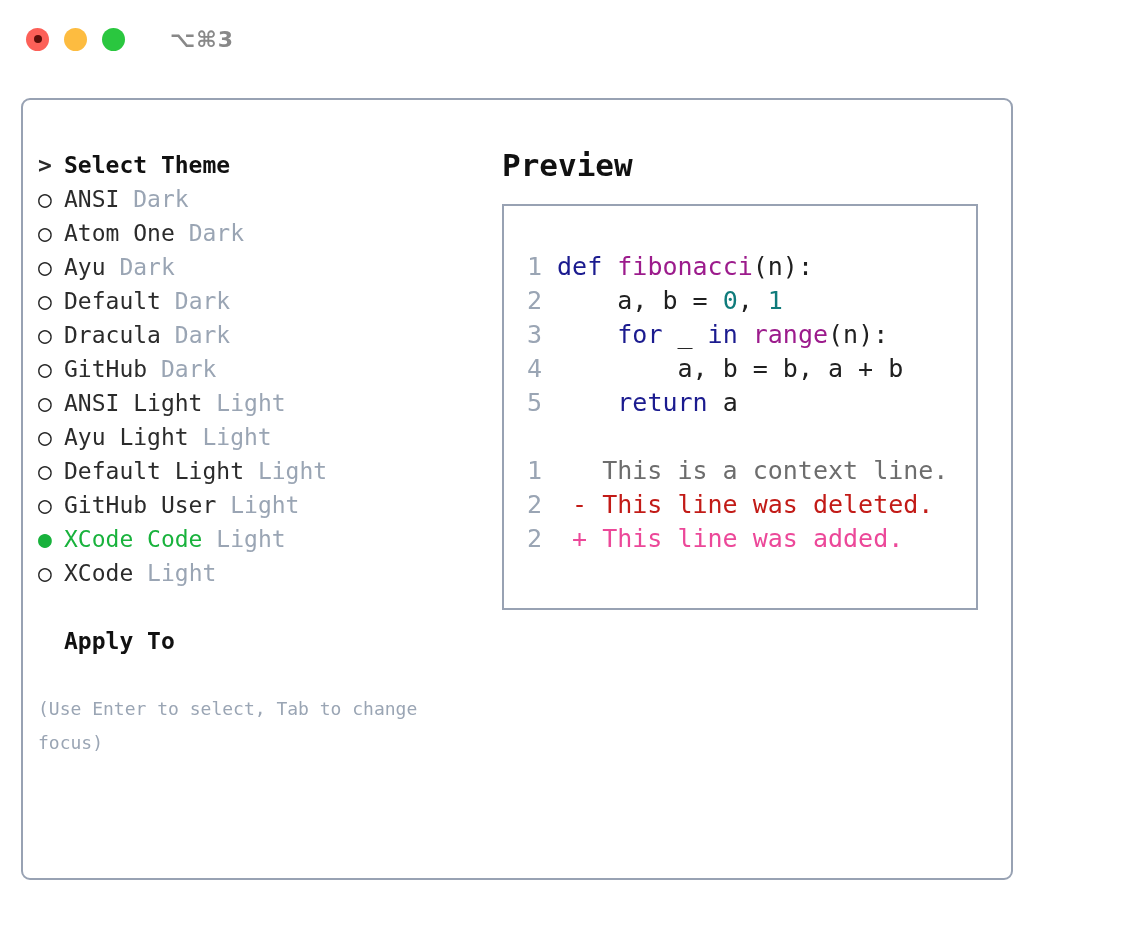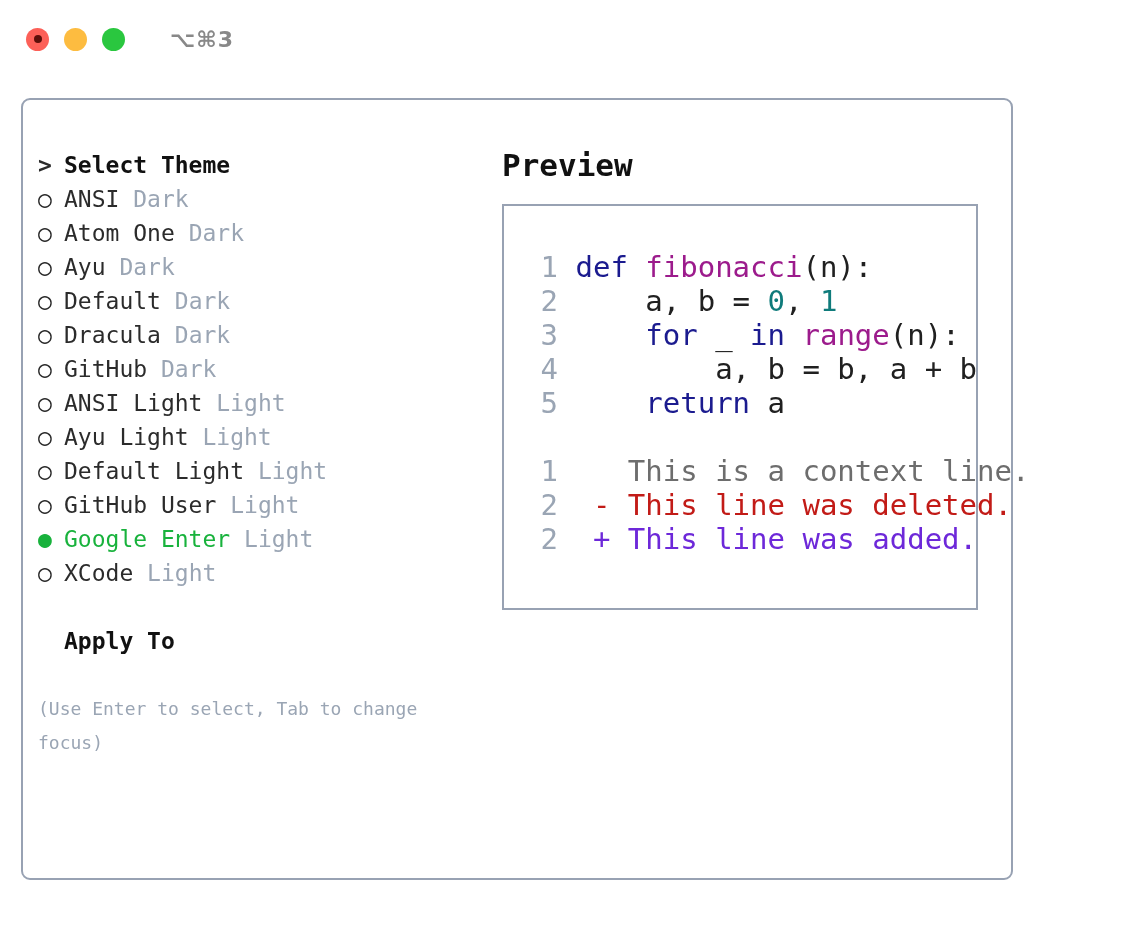--- a/index.html
+++ b/index.html
@@ -144,40 +144,40 @@
   .preview-box {
     margin-top: 22px;
     width: 476px;
     height: 406px;
     border: 2px solid #98a2b3;
     box-sizing: border-box;
     background: #ffffff;
     padding: 44px 0 0 0;
   }
   .code-line {
-    font-size: 29px;
-    line-height: 34px;
-    white-space: pre;
-    padding-left: 28px;
+    font-size: 25px;
+    line-height: 34px;
+    white-space: pre;
+    padding-left: 12px;
   }
   .ln {
     display: inline-block;
     width: 26px;
     text-align: right;
     color: #9aa5b4;
   }
   .gap { height: 34px; }
 
   .kw   { color: #1b1b8f; }
   .fn   { color: #9c1b8c; }
   .num  { color: #0f7b7b; }
   .pln  { color: #202020; }
   .ctx  { color: #6d6d6d; }
   .del  { color: #c21b17; }
-  .add  { color: #6d28d9; }
+  .add  { color: #ec4899; }
 </style>
 </head>
 <body>
 
 <div class="screen">
 
   <div class="titlebar">
     <div class="traffic">
       <span class="dot dot-red"></span>
       <span class="dot dot-yellow"></span>
@@ -197,21 +197,21 @@
             <div class="row"><span class="marker">○</span><span>ANSI</span><span> </span><span class="muted">Dark</span></div>
             <div class="row"><span class="marker">○</span><span>Atom One</span><span> </span><span class="muted">Dark</span></div>
             <div class="row"><span class="marker">○</span><span>Ayu</span><span> </span><span class="muted">Dark</span></div>
             <div class="row"><span class="marker">○</span><span>Default</span><span> </span><span class="muted">Dark</span></div>
             <div class="row"><span class="marker">○</span><span>Dracula</span><span> </span><span class="muted">Dark</span></div>
             <div class="row"><span class="marker">○</span><span>GitHub</span><span> </span><span class="muted">Dark</span></div>
             <div class="row"><span class="marker">○</span><span>ANSI Light</span><span> </span><span class="muted">Light</span></div>
             <div class="row"><span class="marker">○</span><span>Ayu Light</span><span> </span><span class="muted">Light</span></div>
             <div class="row"><span class="marker">○</span><span>Default Light</span><span> </span><span class="muted">Light</span></div>
             <div class="row"><span class="marker">○</span><span>GitHub User</span><span> </span><span class="muted">Light</span></div>
-            <div class="row sel"><span class="marker">●</span><span>Google Enter</span><span> </span><span class="muted">Light</span></div>
+            <div class="row sel"><span class="marker">●</span><span>XCode Code</span><span> </span><span class="muted">Light</span></div>
             <div class="row"><span class="marker">○</span><span>XCode</span><span> </span><span class="muted">Light</span></div>
           </div>
 
         <div class="spacer"></div>
 
         <div class="row"><span class="marker"> </span><span class="section-title">Apply To</span></div>
 
         <div id="apply-to-list">
           </div>
 

